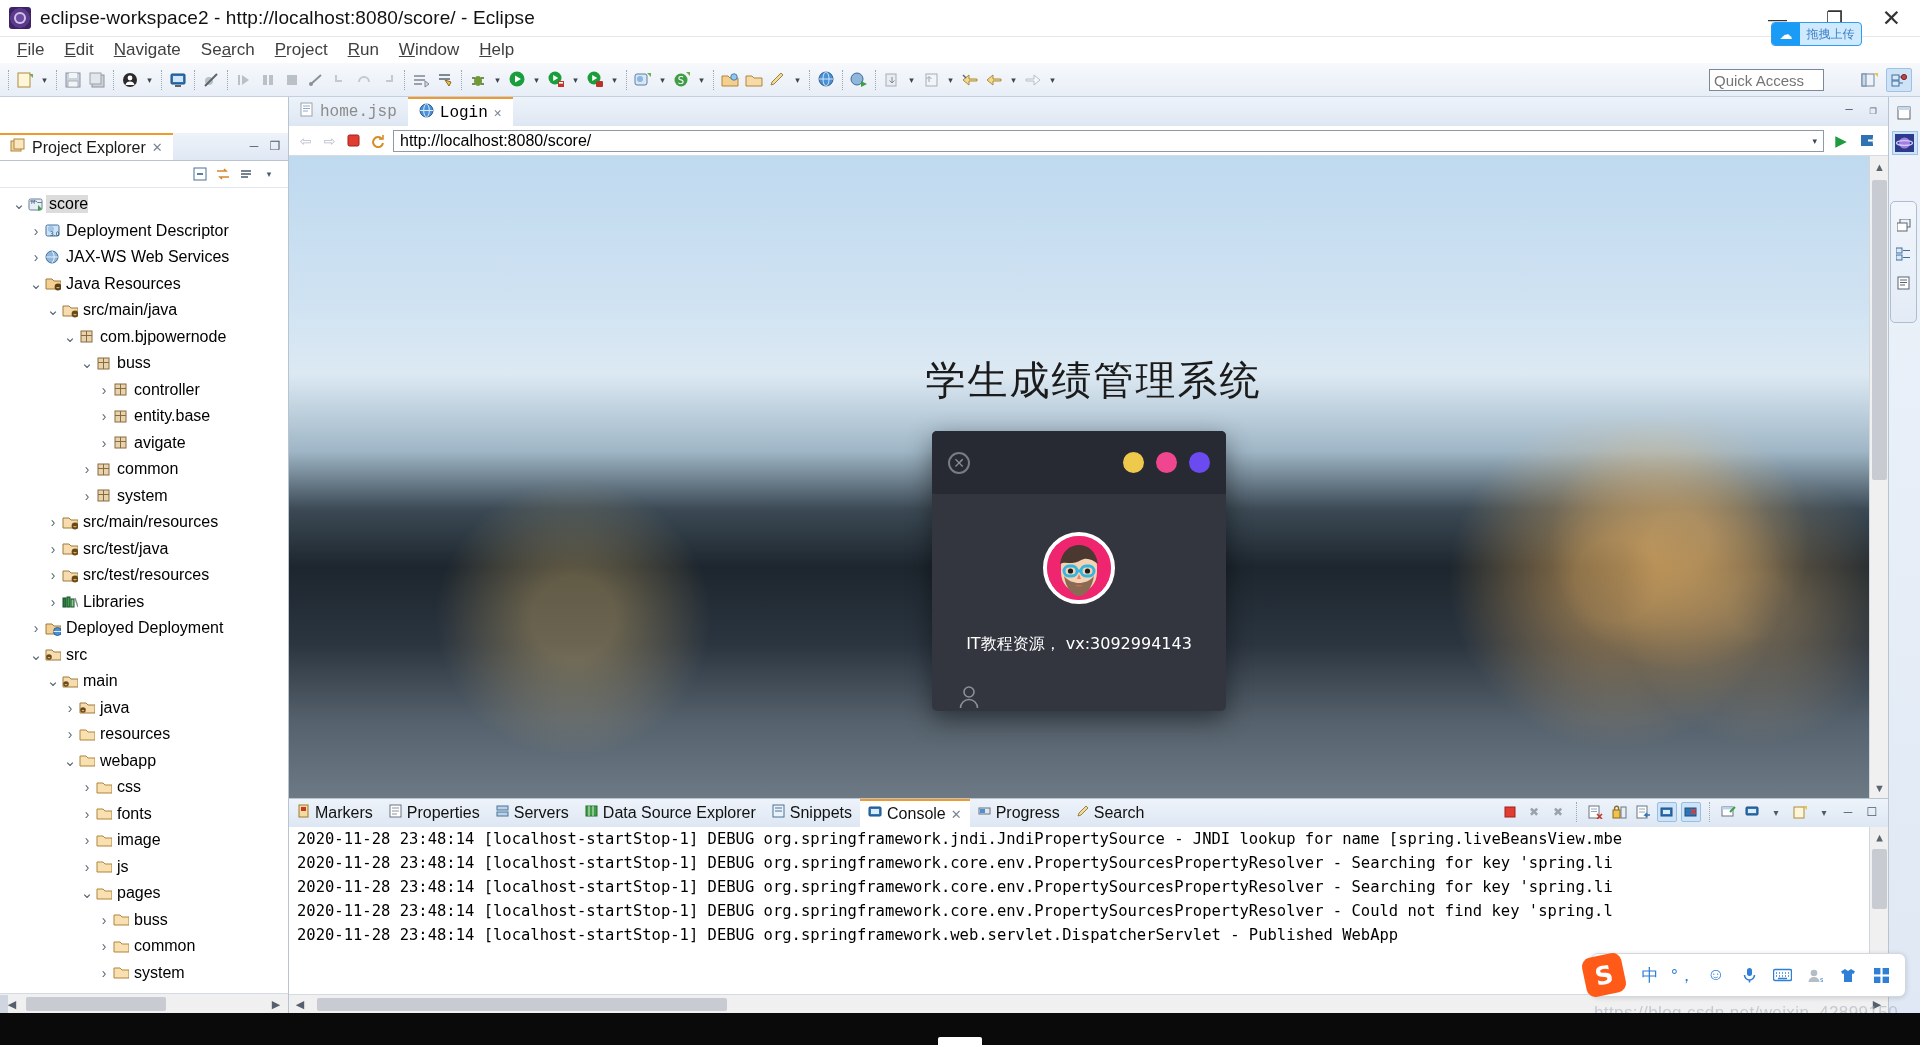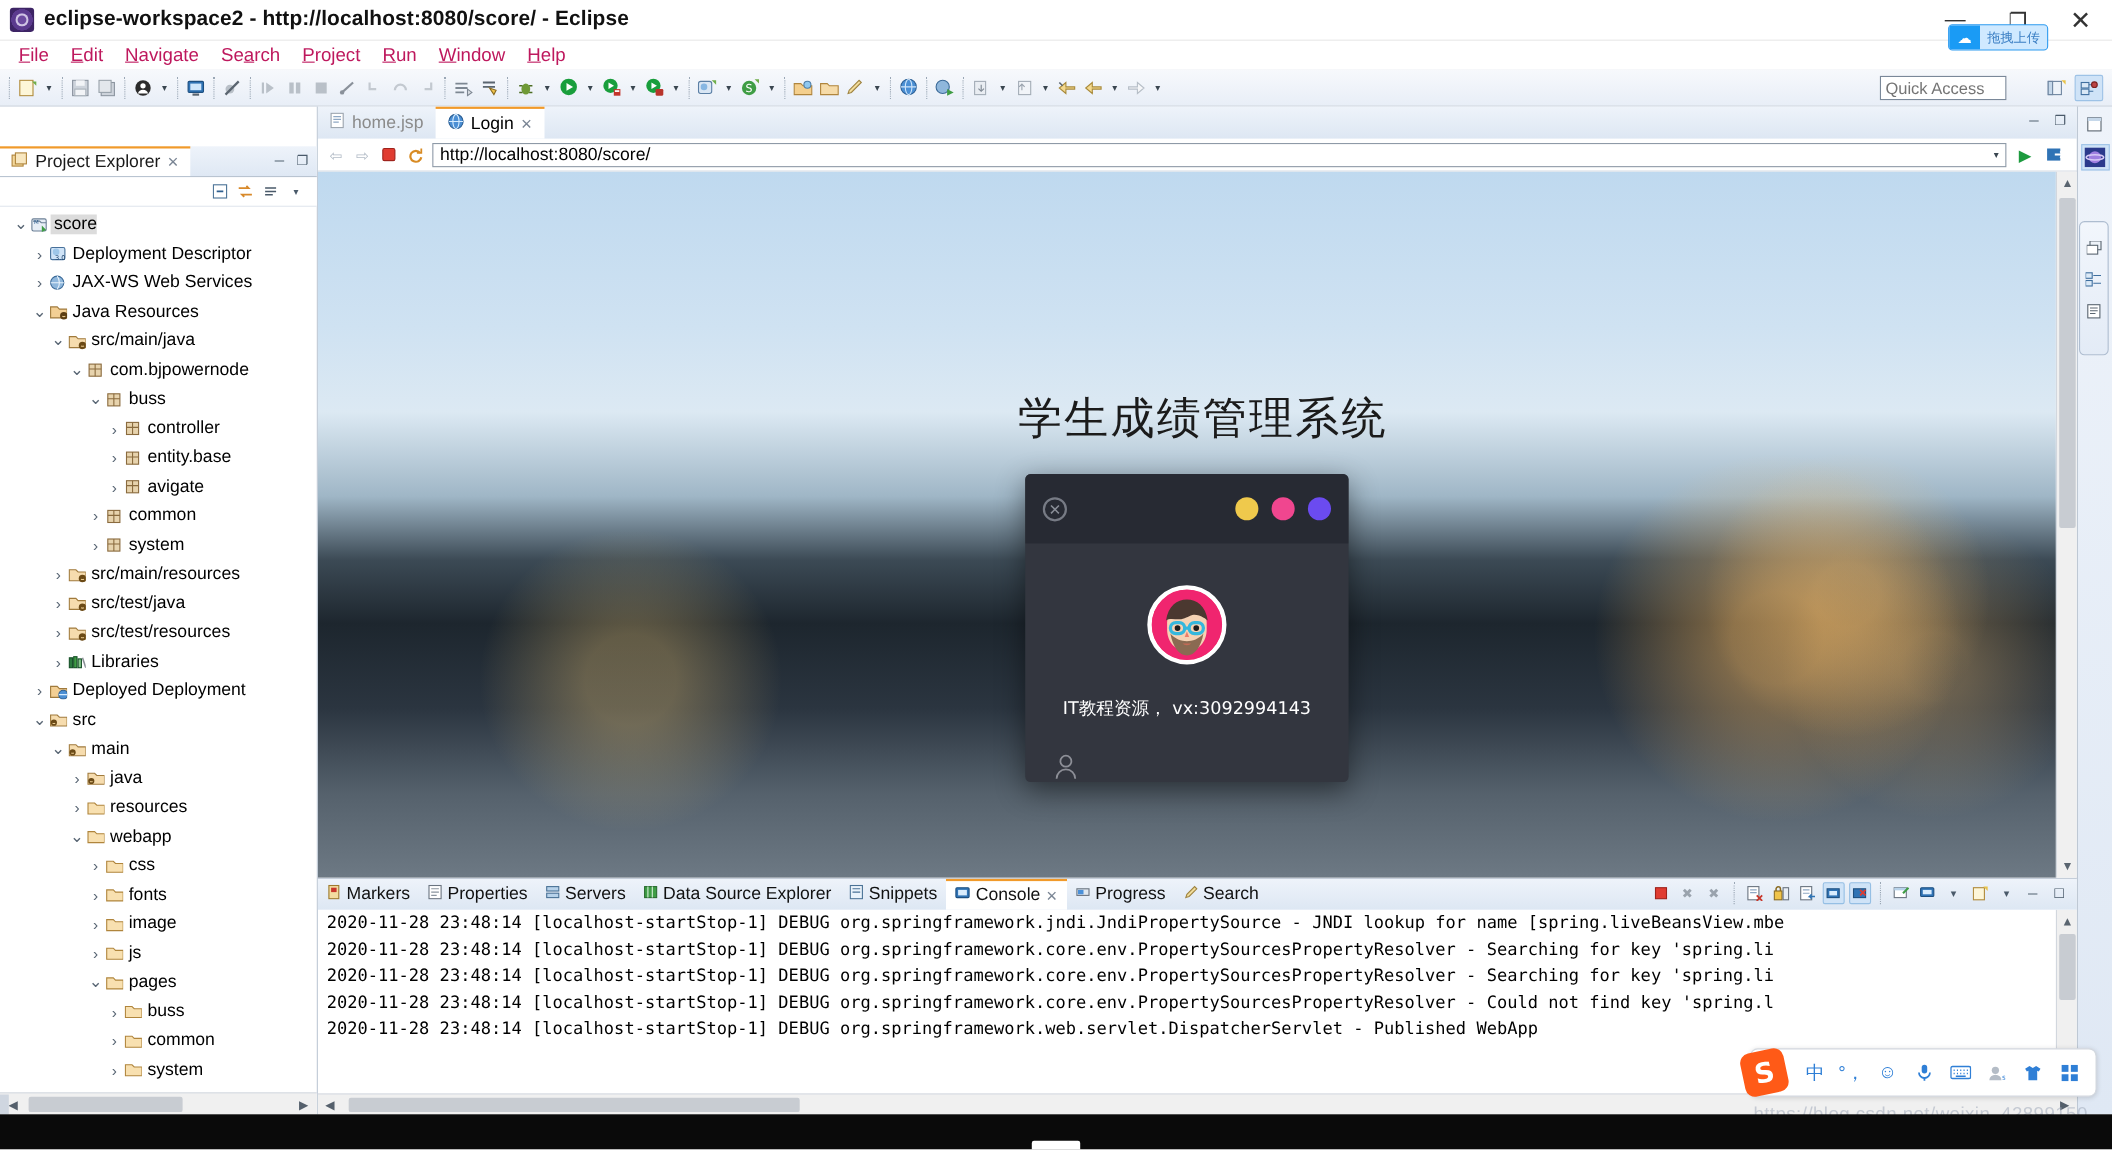--- a/index.html
+++ b/index.html
@@ -18,29 +18,29 @@
   }
   #app-icon{
     width:22px;height:22px;margin-left:9px;margin-right:9px;border-radius:3px;
     background:radial-gradient(circle at 50% 50%, #e9e4f2 0 26%, #5b3a8e 28% 62%, #3d2465 64% 100%);
     position:relative; flex:none;
   }
   #app-icon:after{
     content:""; position:absolute; inset:5px; border-radius:50%;
     background:#6d4ba0; box-shadow:inset 0 0 0 2px #cfc3e4;
   }
-  #title-text{ font-size:19px; color:#111; letter-spacing:.1px; white-space:nowrap;font-weight:bold;}
+  #title-text{ font-size:19px; color:#111; letter-spacing:.1px; white-space:nowrap;}
   #win-controls{ position:absolute; right:0; top:0; height:37px; display:flex; }
   .wbtn{ width:57px; height:37px; display:flex; align-items:center; justify-content:center;
          font-size:19px; color:#333; }
   .wbtn.close{ font-size:23px; }
 
   
   #menubar{ height:26px; background:#fff; display:flex; align-items:center; padding-left:8px; gap:2px;}
-  .menu-item{ padding:6px 9px; font-size:17px; color:#be185d; white-space:nowrap;}
+  .menu-item{ padding:6px 9px; font-size:17px; color:#404040; white-space:nowrap;}
   .menu-item u{ text-decoration:underline; }
 
   
   #upload-badge{
     position:absolute; right:58px; top:22px; height:24px; width:91px;
     background:#cfe9ff; border-radius:4px; display:flex; align-items:center; overflow:hidden;
     border:1px solid #2e9bf0;
   }
   #upload-badge .ub-ico{
     width:28px;height:22px;background:#1a9bf5;display:flex;align-items:center;justify-content:center;
@@ -96,21 +96,21 @@
 
   #exp-hscroll{ height:20px; background:#f0f0f0; border-top:1px solid #d5dae2; position:relative;}
   #exp-hscroll .thumb{ position:absolute; left:26px; top:3px; height:14px; width:140px;
                        background:#c8ccd2; border-radius:2px;}
   #exp-hscroll .arr{ position:absolute; top:2px; width:18px;height:16px; font-size:11px; color:#55606c;
                      display:flex;align-items:center;justify-content:center;}
 
   
   #editor{ flex:1; display:flex; flex-direction:column; background:#fff; min-width:0;}
   #ed-tabrow{ height:29px; background:linear-gradient(#eef3fa,#dde7f3); display:flex; align-items:stretch;
-              position:relative; }
+              position:relative;font-family:Liberation Mono, monospace; }
   .ed-tab{ display:flex;align-items:center;gap:6px;padding:0 11px; font-size:16px; color:#8b8b8b;}
   .ed-tab.active{ background:#fff; color:#000; border-top:2px solid #f19a2a;text-align:center;}
   #ed-tabbtns{ position:absolute; right:6px; top:4px; display:flex; gap:6px;}
 
   #urlbar{ height:30px; background:#fff; display:flex; align-items:center; gap:7px; padding:0 8px;
            border-bottom:1px solid #d6dbe3;}
   .navbtn{ width:17px;height:17px;display:flex;align-items:center;justify-content:center;font-size:14px;color:#b3bcc7;}
   #url-input{ flex:1; height:22px; border:1px solid #8e9aa7; background:#fff; display:flex;
               align-items:center; padding:0 6px; font-size:16px; color:#000; position:relative;}
   #url-caret{ position:absolute; right:6px; color:#3a4650; font-size:9px;}

